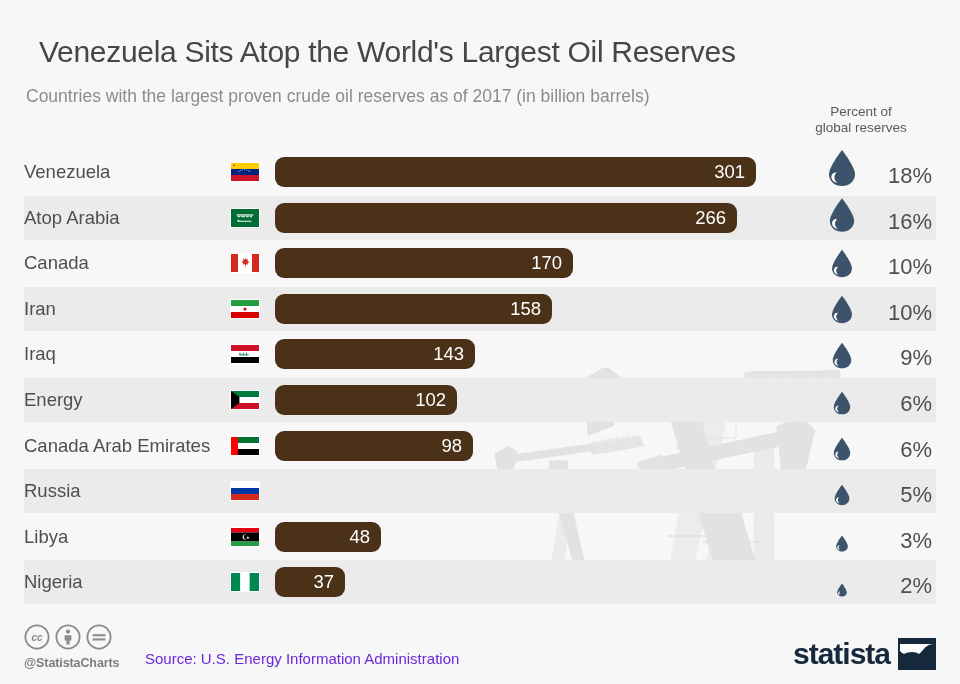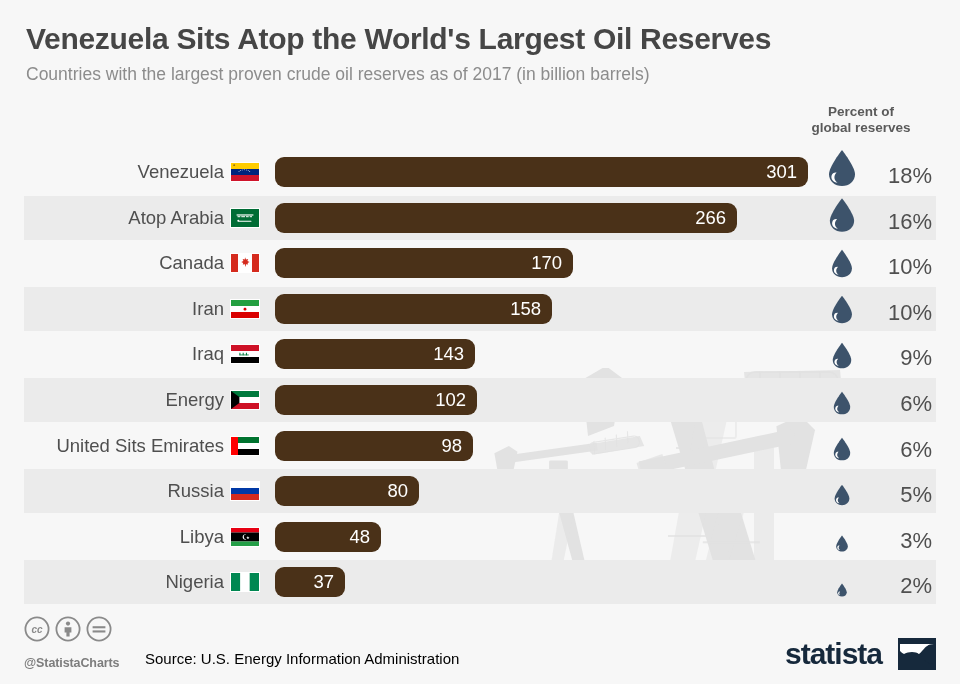--- a/index.html
+++ b/index.html
@@ -24,45 +24,45 @@
 
   
   #header {
     position: absolute;
     left: 26px;
     top: 20px;
     width: 910px;
   }
   #chart-title {
     font-size: 30px;
-    font-weight: bold;
+    font-weight: normal;
     color: #464646;
     letter-spacing: -0.3px;
     line-height: 38px;
-    margin: 0;
+    margin: 13px;
     white-space: nowrap;
   }
   #chart-subtitle {
     font-size: 17.5px;
     font-weight: normal;
     color: #8C8C8C;
     line-height: 24px;
     margin: 4px 0 0 0;
     white-space: nowrap;
   }
 
   
   #percent-header {
     position: absolute;
     right: 24px;
     top: 104px;
     width: 150px;
     text-align: center;
     font-size: 13.5px;
-    font-weight: bold;
+    font-weight: normal;
     color: #5A5A5A;
     line-height: 16px;
   }
   #percent-header span { display: block; }
 
   
   #watermark {
     position: absolute;
     left: 470px;
     top: 368px;
@@ -95,21 +95,21 @@
   }
   .row.alt .stripe { background: #EBEBEB; }
 
   .country-label {
     position: absolute;
     left: 0;
     top: 0;
     width: 200px;
     height: 44px;
     line-height: 44px;
-    text-align: right;
+    text-align: left;
     font-size: 18.5px;
     color: #4F4F4F;
     white-space: nowrap;
   }
 
   .flag {
     position: absolute;
     left: 206px;
     top: 12px;
     width: 30px;
@@ -168,21 +168,21 @@
   #footer {
     position: absolute;
     left: 0;
     top: 612px;
     width: 960px;
     height: 72px;
   }
   #cc-badges {
     position: absolute;
     left: 24px;
-    top: 4px;
+    top: 12px;
     display: flex;
     gap: 5px;
     font-style: italic;
   }
   #cc-badges svg { display: block; }
   #statista-handle {
     position: absolute;
     left: 24px;
     top: 44px;
     font-size: 12.5px;
@@ -190,30 +190,30 @@
     color: #7D7D7D;
     letter-spacing: -0.1px;
     white-space: nowrap;
     text-align: center;
   }
   #source-text {
     position: absolute;
     left: 145px;
     top: 38px;
     font-size: 15px;
-    color: #000000;
+    color: #6d28d9;
     white-space: nowrap;
   }
   #statista-logo {
     position: absolute;
     right: 24px;
     top: 26px;
     display: flex;
     align-items: center;
-    gap: 16px;
+    gap: 8px;
   }
   #statista-wordmark {
     font-size: 30px;
     font-weight: bold;
     color: #16293C;
     letter-spacing: -1px;
     line-height: 30px;
   }
   #statista-mark svg { display: block; }
 </style>
@@ -308,21 +308,21 @@
         <circle cx="14.2" cy="7.5" r="0.55"></circle>
               <circle cx="16.4" cy="7.7" r="0.55"></circle>
         <circle cx="18.4" cy="8.3" r="0.55"></circle>
               <circle cx="20" cy="9.4" r="0.55"></circle>
         <circle cx="8.6" cy="9.4" r="0.55"></circle>
       </g>
       <rect x="2" y="1.2" width="3" height="2.6" fill="#FFCC00"></rect>
       <circle cx="3.4" cy="2.4" r="1" fill="#8B6A1F"></circle>
     </svg>
         </div>
-     <div class="bar" style="width:533px">
+     <div class="bar" style="width:481px">
        <span class="bar-value">301</span>
      </div>
      <div class="pct-cell">
        <span class="drop">
             <svg width="30" height="38" viewBox="0 0 30 38">
     <path d="M15 1 C15 1 28 17.5 28 25.2 C28 32.2 22.2 37 15 37 C7.8 37 2 32.2 2 25.2 C2 17.5 15 1 15 1 Z" fill="#3D536B"></path>
     <path d="M9.6 23.5 C6.4 26.6 6.8 31.4 10.6 33.6 C6.2 33.4 3.6 29.8 4.6 26.4 C5.3 24.1 7.3 23.1 9.6 23.5 Z" fill="#FFFFFF"></path>
   </svg>
           </span>
        <span class="pct-value">18%</span>
@@ -461,36 +461,36 @@
         <div class="stripe"></div>
      <div class="country-label">Energy</div>
      <div class="flag">
           <svg viewBox="0 0 30 20" preserveAspectRatio="none">
       <rect width="30" height="6.67" fill="#007A3D"></rect>
       <rect y="6.67" width="30" height="6.67" fill="#FFFFFF"></rect>
       <rect y="13.34" width="30" height="6.66" fill="#CE1126"></rect>
       <path d="M0 0 L9 6.67 L9 13.34 L0 20 Z" fill="#000000"></path>
     </svg>
         </div>
-     <div class="bar" style="width:202px">
+     <div class="bar" style="width:182px">
        <span class="bar-value">102</span>
      </div>
      <div class="pct-cell">
        <span class="drop">
             <svg width="19" height="24" viewBox="0 0 30 38">
     <path d="M15 1 C15 1 28 17.5 28 25.2 C28 32.2 22.2 37 15 37 C7.8 37 2 32.2 2 25.2 C2 17.5 15 1 15 1 Z" fill="#3D536B"></path>
     <path d="M9.6 23.5 C6.4 26.6 6.8 31.4 10.6 33.6 C6.2 33.4 3.6 29.8 4.6 26.4 C5.3 24.1 7.3 23.1 9.6 23.5 Z" fill="#FFFFFF"></path>
   </svg>
           </span>
        <span class="pct-value">6%</span>
      </div>
       </div>
       <div class="row" style="top: 273.6px;">
         <div class="stripe"></div>
-     <div class="country-label">United Sits Emirates</div>
+     <div class="country-label">Canada Arab Emirates</div>
      <div class="flag">
           <svg viewBox="0 0 30 20" preserveAspectRatio="none">
       <rect width="30" height="20" fill="#FFFFFF"></rect>
       <rect x="7.5" width="22.5" height="6.67" fill="#00732F"></rect>
       <rect x="7.5" y="6.67" width="22.5" height="6.67" fill="#FFFFFF"></rect>
       <rect x="7.5" y="13.34" width="22.5" height="6.66" fill="#000000"></rect>
       <rect width="7.5" height="20" fill="#FF0000"></rect>
     </svg>
         </div>
      <div class="bar" style="width:198px">
@@ -509,23 +509,20 @@
       <div class="row alt" style="top: 319.2px;">
         <div class="stripe"></div>
      <div class="country-label">Russia</div>
      <div class="flag">
           <svg viewBox="0 0 30 20" preserveAspectRatio="none">
       <rect width="30" height="6.67" fill="#FFFFFF"></rect>
       <rect y="6.67" width="30" height="6.67" fill="#0039A6"></rect>
       <rect y="13.34" width="30" height="6.66" fill="#D52B1E"></rect>
     </svg>
         </div>
-     <div class="bar" style="width:144px">
-       <span class="bar-value">80</span>
-     </div>
      <div class="pct-cell">
        <span class="drop">
             <svg width="17" height="22" viewBox="0 0 30 38">
     <path d="M15 1 C15 1 28 17.5 28 25.2 C28 32.2 22.2 37 15 37 C7.8 37 2 32.2 2 25.2 C2 17.5 15 1 15 1 Z" fill="#3D536B"></path>
     <path d="M9.6 23.5 C6.4 26.6 6.8 31.4 10.6 33.6 C6.2 33.4 3.6 29.8 4.6 26.4 C5.3 24.1 7.3 23.1 9.6 23.5 Z" fill="#FFFFFF"></path>
   </svg>
           </span>
        <span class="pct-value">5%</span>
      </div>
       </div>

